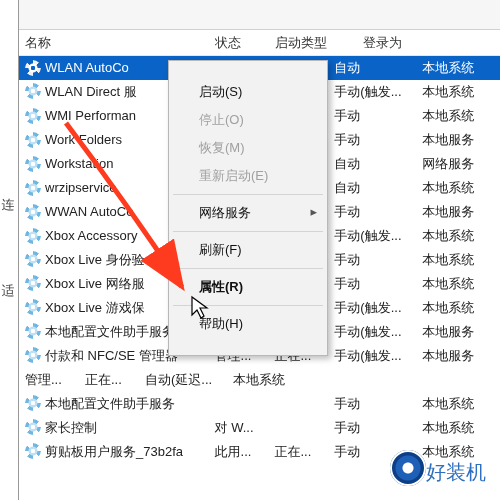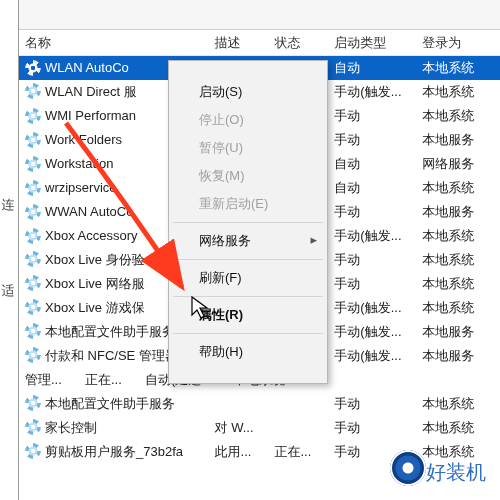--- a/index.html
+++ b/index.html
@@ -109,21 +109,20 @@
   <div>连</div>
   <div style="height:56px"></div>
   <div>适</div>
 </div>
 
 <div class="window">
   <div class="toolbar-strip"></div>
 
   <div class="header-row">
     <div class="col c-name">名称</div>
-    <div class="col c-desc">描述</div>
     <div class="col c-statu">状态</div>
     <div class="col c-start">启动类型</div>
     <div class="col c-logon">登录为</div>
   </div>
 
   <div class="rows" id="rows">
       <div class="row selected">
         <div class="cell c-name">
           <span class="gear"></span>
           <span>WLAN AutoCo</span>
@@ -288,21 +287,20 @@
         <div class="cell c-statu">正在...</div>
         <div class="cell c-start">手动</div>
         <div class="cell c-logon">本地系统</div>
       </div>
     </div>
 </div>
 
 <div class="ctx-menu">
   <div class="ctx-item">启动(S)</div>
   <div class="ctx-item disabled">停止(O)</div>
-  <div class="ctx-item disabled">暂停(U)</div>
   <div class="ctx-item disabled">恢复(M)</div>
   <div class="ctx-item disabled">重新启动(E)</div>
   <div class="ctx-sep"></div>
   <div class="ctx-item sub">网络服务</div>
   <div class="ctx-sep"></div>
   <div class="ctx-item">刷新(F)</div>
   <div class="ctx-sep"></div>
   <div class="ctx-item"><b>属性(R)</b></div>
   <div class="ctx-sep"></div>
   <div class="ctx-item">帮助(H)</div>

